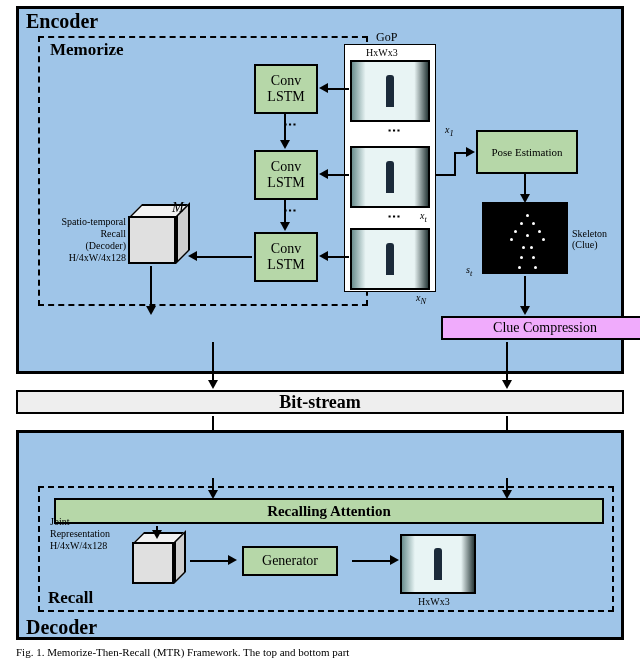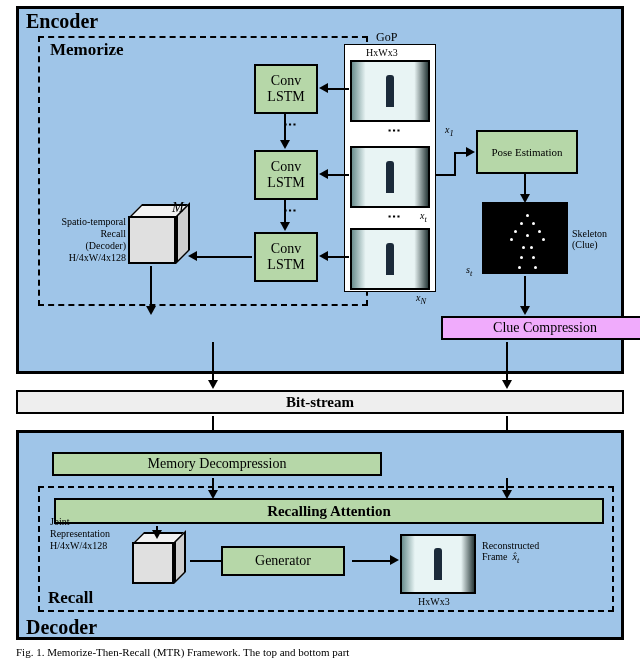--- a/index.html
+++ b/index.html
@@ -156,34 +156,33 @@
 
   <div class="arrow">
     <div class="line" style="left:212px; top:342px; width:2px; height:40px;"></div>
     <div class="head down" style="left:208px; top:380px;"></div>
   </div>
   <div class="arrow">
     <div class="line" style="left:506px; top:342px; width:2px; height:40px;"></div>
     <div class="head down" style="left:502px; top:380px;"></div>
   </div>
 
-  <div class="bitstream" style="position:absolute; left:16px; top:390px; width:608px; height:24px; font-size:15px;">Bit-stream</div>
+  <div class="bitstream" style="position:absolute; left:16px; top:390px; width:608px; height:24px; font-size:18px;">Bit-stream</div>
 
   <div class="arrow">
     <div class="line" style="left:212px; top:416px; width:2px; height:30px;"></div>
     <div class="head down" style="left:208px; top:444px;"></div>
   </div>
   <div class="arrow">
     <div class="line" style="left:506px; top:416px; width:2px; height:30px;"></div>
     <div class="head down" style="left:502px; top:444px;"></div>
   </div>
 
   <div class="box blue-fill" style="left:16px; top:430px; width:608px; height:210px; border-width:3px;"></div>
 
-  <div class="green-box" style="position:absolute; left:52px; top:452px; width:330px; height:24px; font-size:14px;">Memory Decompression</div>
 
   <div class="dashed" style="position:absolute; left:38px; top:486px; width:576px; height:126px;"></div>
 
   <div class="arrow">
     <div class="line" style="left:212px; top:478px; width:2px; height:14px;"></div>
     <div class="head down" style="left:208px; top:490px;"></div>
   </div>
   <div class="arrow">
     <div class="line" style="left:506px; top:478px; width:2px; height:14px;"></div>
     <div class="head down" style="left:502px; top:490px;"></div>
@@ -205,32 +204,28 @@
   <div class="arrow">
     <div class="line" style="left:156px; top:526px; width:2px; height:8px;"></div>
     <div class="head down" style="left:152px; top:530px;"></div>
   </div>
 
   <div class="arrow">
     <div class="line" style="left:190px; top:560px; width:40px; height:2px;"></div>
     <div class="head right" style="left:228px; top:555px;"></div>
   </div>
 
-  <div class="green-box" style="position:absolute; left:221px; top:546px; width:124px; height:30px; font-size:14px;">Generator</div>
+  <div class="green-box" style="position:absolute; left:242px; top:546px; width:96px; height:30px; font-size:14px;">Generator</div>
 
   <div class="arrow">
     <div class="line" style="left:352px; top:560px; width:40px; height:2px;"></div>
     <div class="head right" style="left:390px; top:555px;"></div>
   </div>
 
   <div class="frame" style="left:400px; top:534px; width:76px; height:60px;"></div>
   <div class="tiny" style="position:absolute; left:418px; top:596px;">HxWx3</div>
-  <div class="tiny" style="position:absolute; left:482px; top:540px; width:74px; text-align:left;">
-    <span>Reconstructed</span><br>
-    <span>Frame</span> &nbsp;<span class="math"><span>x̂</span><sub>t</sub></span>
-  </div>
 
   <div class="label" style="left:48px; top:588px; font-size:17px;">Recall</div>
 
   <div class="label" style="left:26px; top:616px; font-size:20px;">Decoder</div>
 
   <div class="caption" style="left:16px; top:646px;font-family:Liberation Serif, serif;">Fig. 1.   Memorize-Then-Recall (MTR) Framework. The top and bottom part</div>
 </div>
 
 </body></html>

